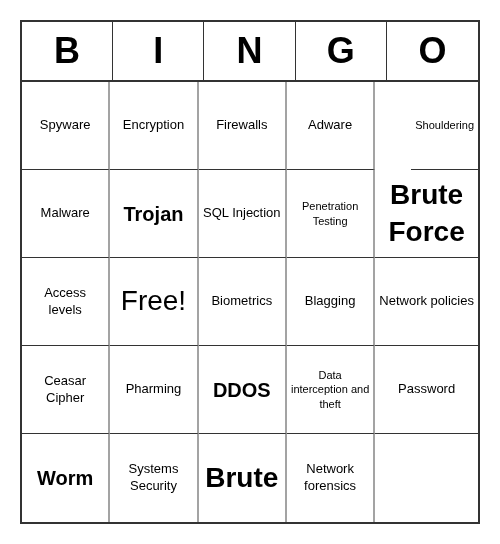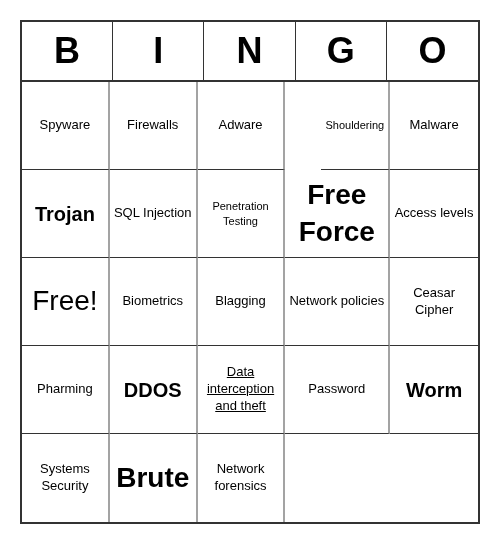--- a/index.html
+++ b/index.html
@@ -73,36 +73,37 @@
 <div class="bingo-card">
   <div class="bingo-header">
   <div class="bingo-letter">B</div>
       <div class="bingo-letter">I</div>
       <div class="bingo-letter">N</div>
       <div class="bingo-letter">G</div>
       <div class="bingo-letter">O</div>
     </div>
   <div class="bingo-grid">
   <div class="bingo-cell">Spyware</div>
+      <div class="bingo-cell">Encryption</div>
       <div class="bingo-cell">Firewalls</div>
       <div class="bingo-cell">Adware</div>
       <div class="bingo-cell" style="font-size: 11px; margin-left: 36px;">Shouldering</div>
       <div class="bingo-cell">Malware</div>
       <div class="bingo-cell large-text">Trojan</div>
       <div class="bingo-cell">SQL Injection</div>
       <div class="bingo-cell" style="font-size: 11px;">Penetration Testing</div>
-      <div class="bingo-cell xl-text">Free Force</div>
+      <div class="bingo-cell xl-text">Brute Force</div>
       <div class="bingo-cell">Access levels</div>
       <div class="bingo-cell free">Free!</div>
       <div class="bingo-cell">Biometrics</div>
       <div class="bingo-cell">Blagging</div>
       <div class="bingo-cell">Network policies</div>
       <div class="bingo-cell">Ceasar Cipher</div>
       <div class="bingo-cell">Pharming</div>
       <div class="bingo-cell large-text">DDOS</div>
-      <div class="bingo-cell" style="font-size: 13px; text-decoration: underline;">Data interception and theft</div>
+      <div class="bingo-cell" style="font-size: 11px;">Data interception and theft</div>
       <div class="bingo-cell">Password</div>
       <div class="bingo-cell large-text">Worm</div>
       <div class="bingo-cell">Systems Security</div>
       <div class="bingo-cell xl-text">Brute</div>
       <div class="bingo-cell">Network forensics</div>
     </div>
 </div>
 
 </body></html>

